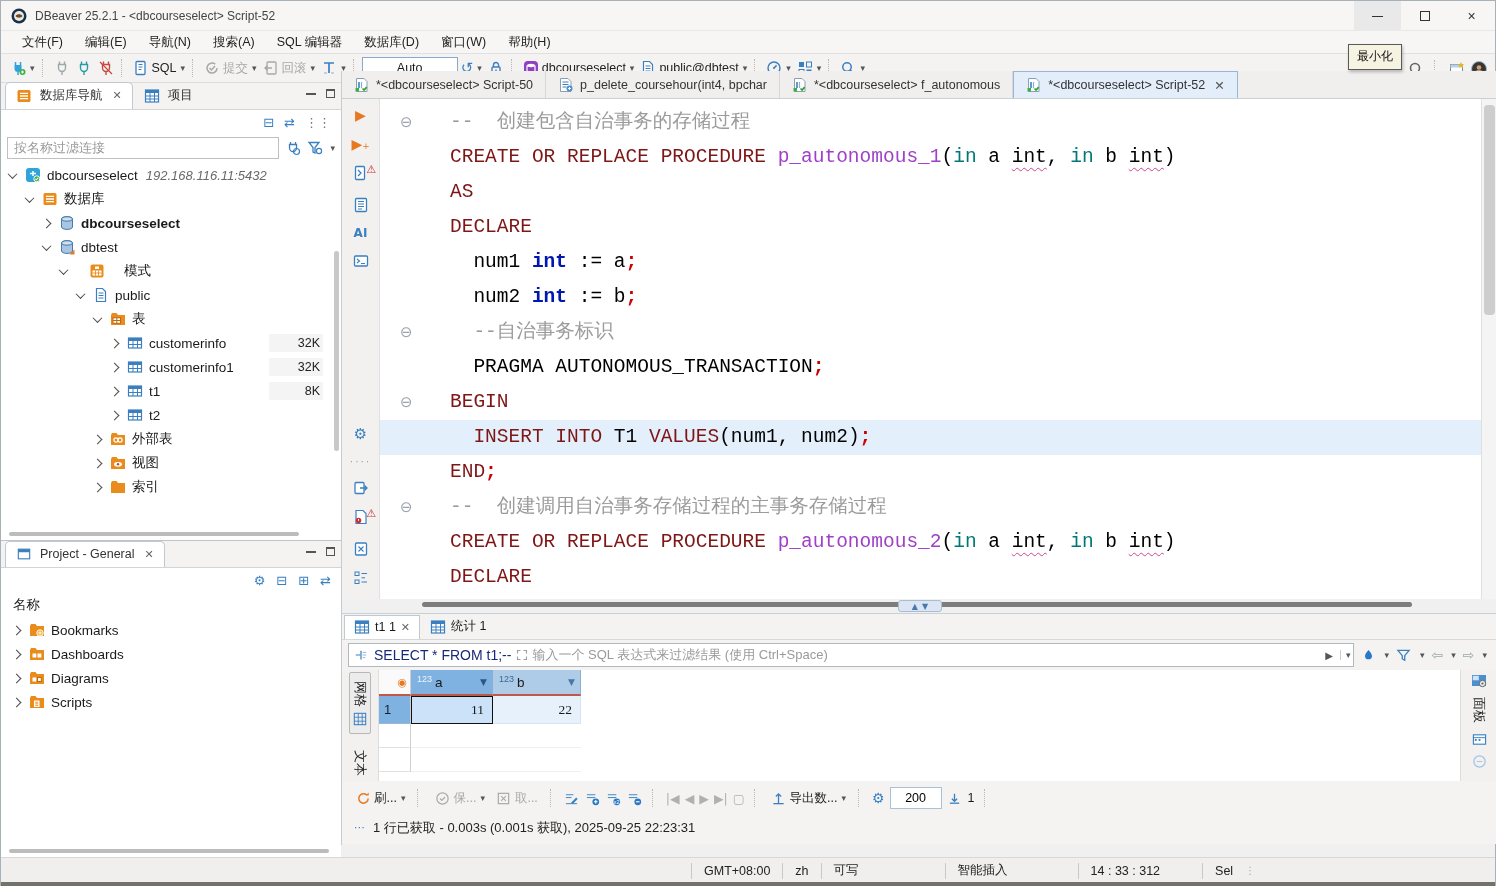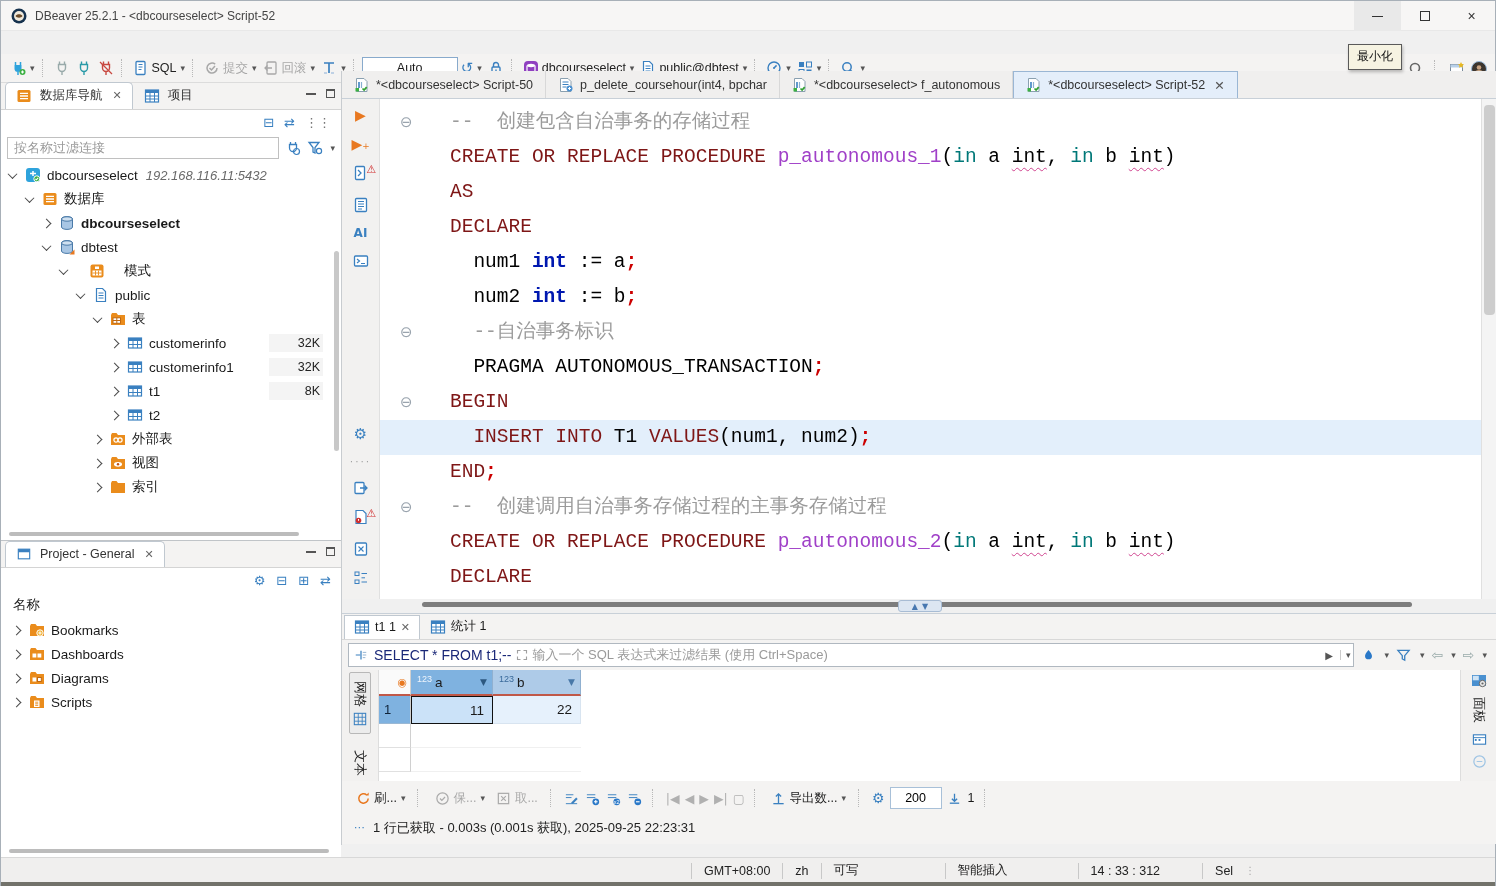--- a/index.html
+++ b/index.html
@@ -128,21 +128,21 @@
   .grow { display:flex; }
   .gcorner { width:32px; height:26px; background:#fafafa; border-right:1px solid #d0d0d0; border-bottom:2px solid #c05848; display:flex; align-items:center; justify-content:flex-end; padding-right:3px; }
   .ghead { height:26px; display:flex; align-items:center; padding:0 6px; border-right:1px solid #90b0d0; border-bottom:2px solid #c05848; gap:3px; position:relative; }
   .ghead .badge { font-size:9px; margin-top:-6px; }
   .ghead .sort { position:absolute; right:5px; font-size:9px; }
   .gh-a { width:82px; background:#7fb2e0; }
   .gh-a .badge { color:#eef4fc; } .gh-a .sort{ color:#2c5880; }
   .gh-b { width:88px; background:#aecbe8; }
   .gh-b .badge { color:#3a6a9a; } .gh-b .sort{ color:#4878a8; }
   .grownum { width:32px; height:28px; background:#7fb2e0; border-right:1px solid #d0d0d0; border-bottom:1px solid #9ab8d4; display:flex; align-items:center; padding-left:5px; font-size:13px; color:#10243a; }
-  .gcell { height:28px; display:flex; align-items:center; justify-content:flex-end; padding-right:8px; border-right:1px solid #d8e4f0; border-bottom:1px solid #d8e4f0; }
+  .gcell { height:28px; display:flex; align-items:center; justify-content:flex-end; padding-right:8px; border-right:1px solid #d8e4f0; border-bottom:1px solid #d8e4f0;font-family:Liberation Serif, serif; }
   .gc-a { width:82px; background:#cbe2f8; }
   .gc-a.focused { border:1.5px solid #111; }
   .gc-b { width:88px; background:#e6f1fc; }
   .growe { display:flex; }
   .gerownum { width:32px; height:24px; border-right:1px solid #d0d0d0; border-bottom:1px solid #e0e0e0; background:#fff; }
   .gecell { height:24px; border-bottom:1px solid #f0f0f0; }
   .rightstrip { position:absolute; right:0; top:0; width:37px; height:100%; background:#f2f1f0; border-left:1px solid #ddd; display:flex; flex-direction:column; align-items:center; padding-top:3px; gap:6px; }
   .rtoolbar { height:34px; display:flex; align-items:center; padding-left:10px; gap:5px; background:#f4f3f2; font-size:12.5px; }
   .rstatus { height:25px; display:flex; align-items:center; gap:8px; padding-left:12px; font-size:13px; color:#222; background:#f4f3f2; }
   .fetchbox { width:52px; height:22px; background:#fff; border:1px solid #a8c0d8; font-size:12.5px; text-align:center; font-family:inherit; }
@@ -172,20 +172,30 @@
       <div class="wb min">
           <span class="bar"></span>
         </div>
       <div class="wb">
           <span class="box"></span>
         </div>
       <div class="wb">×</div>
     </div>
   </div>
 
+  <div class="menubar" id="menubar">
+      <span class="menu-item">文件(F)</span>
+      <span class="menu-item">编辑(E)</span>
+      <span class="menu-item">导航(N)</span>
+      <span class="menu-item">搜索(A)</span>
+      <span class="menu-item">SQL 编辑器</span>
+      <span class="menu-item">数据库(D)</span>
+      <span class="menu-item">窗口(W)</span>
+      <span class="menu-item">帮助(H)</span>
+    </div>
 
   <div class="toolbar">
     <span class="tbtn">
       <span class="ic">
           <svg width="16" height="16" viewBox="0 0 16 16">
             <path d="M5.5 2v3M10.5 2v3" stroke="#2ea3dc" stroke-width="1.5" fill="none"></path>
             <path d="M4.5 5h7v3.5a3.5 3.5 0 0 1-7 0z" fill="#2ea3dc"></path>
             <path d="M8 12v3" stroke="#2ea3dc" stroke-width="1.5"></path>
             <circle cx="12.5" cy="12" r="3" fill="#3cb043"></circle>
             <path d="M11 12h3M12.5 10.5v3" stroke="#fff" stroke-width="1.2"></path>

